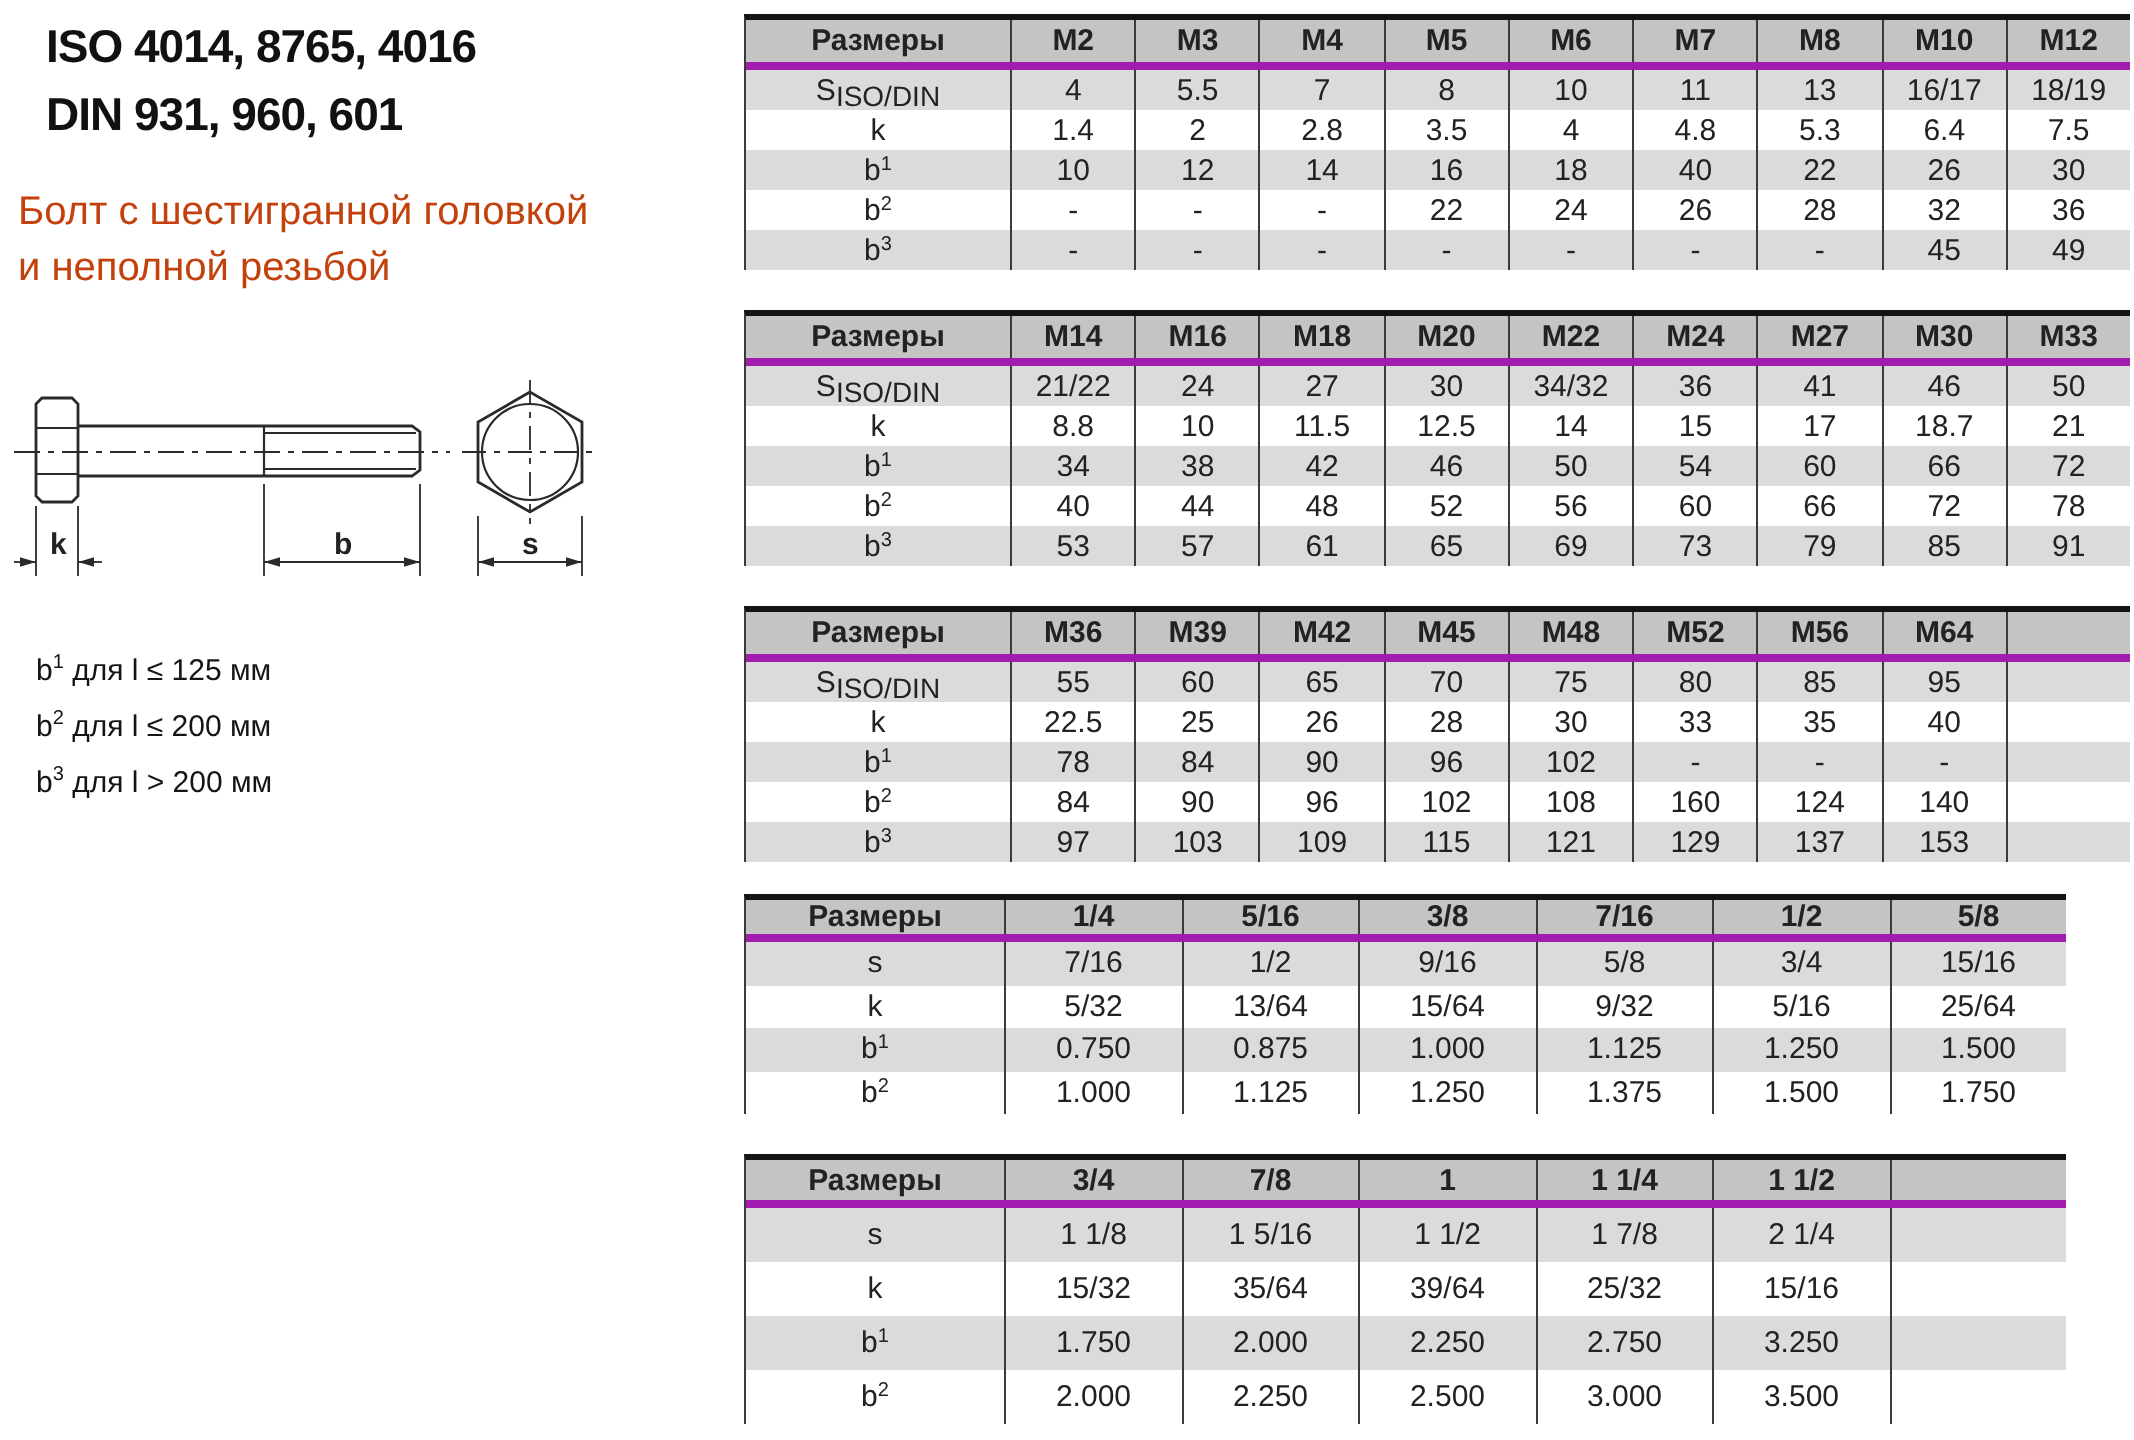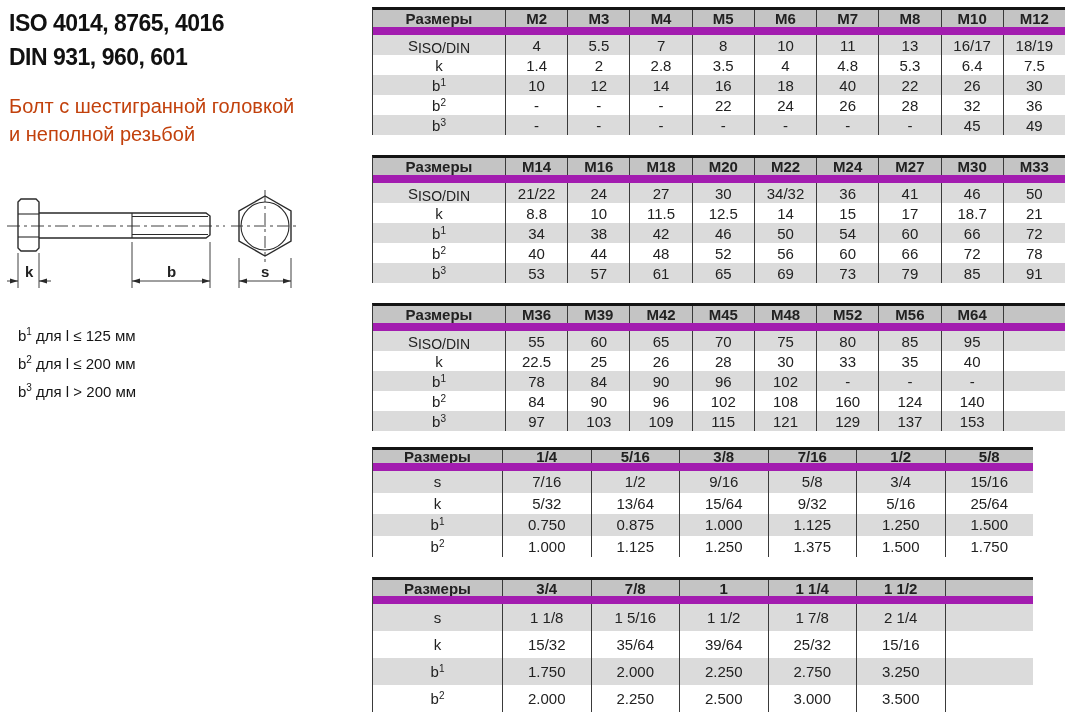--- a/index.html
+++ b/index.html
@@ -2,21 +2,21 @@
 <html style="--header_bg: #c4c4c4; --stripe_bg: #dbdbdb; --border: #141414;"><head>
 <meta charset="utf-8">
 <style>
   * { margin:0; padding:0; box-sizing:border-box; }
   html,body { background:#ffffff; }
   body {
     width:1067px; height:720px; position:relative; overflow:hidden;
     font-family:"Liberation Sans", sans-serif; color:#1f1f1f;
   }
   .title {
-    position:absolute; left:9px; top:6px;
+    position:absolute; left:23px; top:6px;
     font-size:23px; font-weight:bold; letter-spacing:-0.5px;
     line-height:34px; color:#111;
   }
   .subtitle {
     position:absolute; left:9px; top:92px;
     font-size:20px; line-height:28px; color:#c2410c;
   }
   .diagram { position:absolute; left:5px; top:186px; }
   .footnotes {
     position:absolute; left:18px; top:320px;
@@ -27,21 +27,21 @@
   .dtable {
     position:absolute;
     border-top:3px solid #141414;
     border-left:1px solid #3a3a3a;
     background:#fff;
   }
   .trow { display:flex; height:var(--rh); }
   .trow.thead {
     height:var(--hh);
     background:var(--header_bg);
-    border-bottom:8px solid #a21caf;
+    border-bottom:4px solid #a21caf;
     font-weight:bold;
   }
   .trow.stripe { background:var(--stripe_bg); }
   .tcell {
     flex:1; display:flex; align-items:center; justify-content:center;
     border-right:1px solid #3a3a3a;
     font-size:15px; color:#222; overflow:hidden; white-space:nowrap;
   }
   .trow .tcell:last-child { border-right:0; }
   .labelcol { flex:0 0 var(--lw); }

